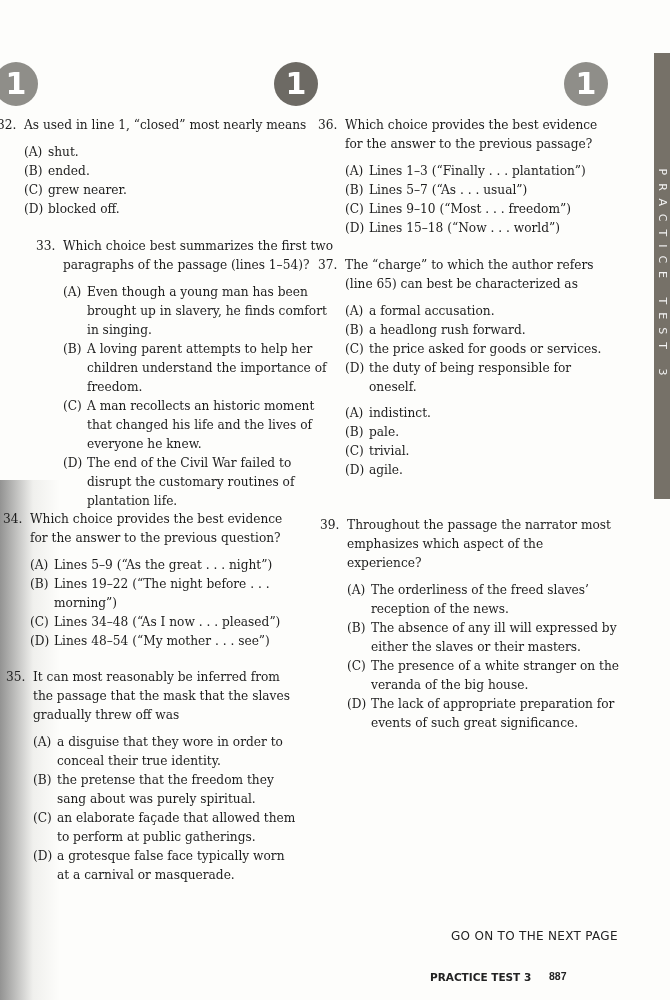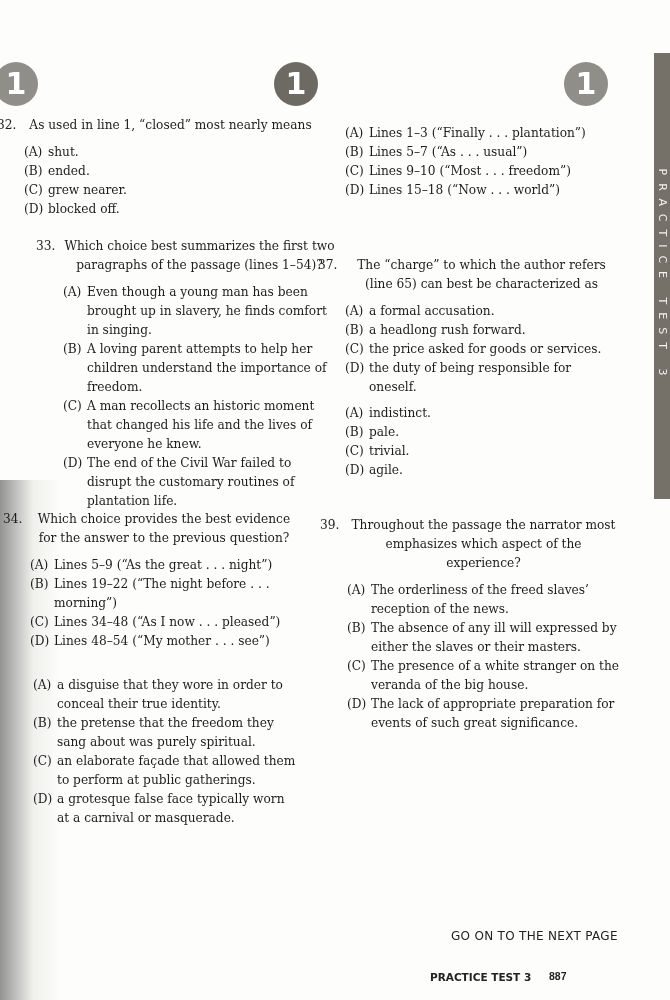--- a/index.html
+++ b/index.html
@@ -56,21 +56,20 @@
     }
     .q-head {
       display: flex;
     }
     .q-num {
       width: 27px;
       flex: 0 0 27px;
     }
     .q-stem {
       flex: 1;
-      text-align: center;
     }
     .choices {
       margin-top: 8px;
       margin-left: 27px;
     }
     .choice {
       display: flex;
     }
     .choice-letter {
       width: 24px;
@@ -186,20 +185,24 @@
         <span class="choice-text">Lines 34–48 (“As I now . . . pleased”)</span>
       </div>
     <div class="choice">
         <span class="choice-letter">(D)</span>
         <span class="choice-text">Lines 48–54 (“My mother . . . see”)</span>
       </div>
   </div>
 </div>
 
 <div class="question" style="left:6px; top:668px; width:290px;">
+  <div class="q-head">
+    <span class="q-num">35.</span>
+    <span class="q-stem">It can most reasonably be inferred from the passage that the mask that the slaves gradually threw off was</span>
+  </div>
   <div class="choices">
     <div class="choice">
         <span class="choice-letter">(A)</span>
         <span class="choice-text">a disguise that they wore in order to conceal their true identity.</span>
       </div>
     <div class="choice">
         <span class="choice-letter">(B)</span>
         <span class="choice-text">the pretense that the freedom they sang about was purely spiritual.</span>
       </div>
     <div class="choice">
@@ -207,20 +210,24 @@
         <span class="choice-text">an elaborate façade that allowed them to perform at public gatherings.</span>
       </div>
     <div class="choice">
         <span class="choice-letter">(D)</span>
         <span class="choice-text">a grotesque false face typically worn at a carnival or masquerade.</span>
       </div>
   </div>
 </div>
 
 <div class="question" style="left:318px; top:116px; width:300px;">
+  <div class="q-head">
+    <span class="q-num">36.</span>
+    <span class="q-stem">Which choice provides the best evidence for the answer to the previous passage?</span>
+  </div>
   <div class="choices">
     <div class="choice">
         <span class="choice-letter">(A)</span>
         <span class="choice-text">Lines 1–3 (“Finally . . . plantation”)</span>
       </div>
     <div class="choice">
         <span class="choice-letter">(B)</span>
         <span class="choice-text">Lines 5–7 (“As . . . usual”)</span>
       </div>
     <div class="choice">

